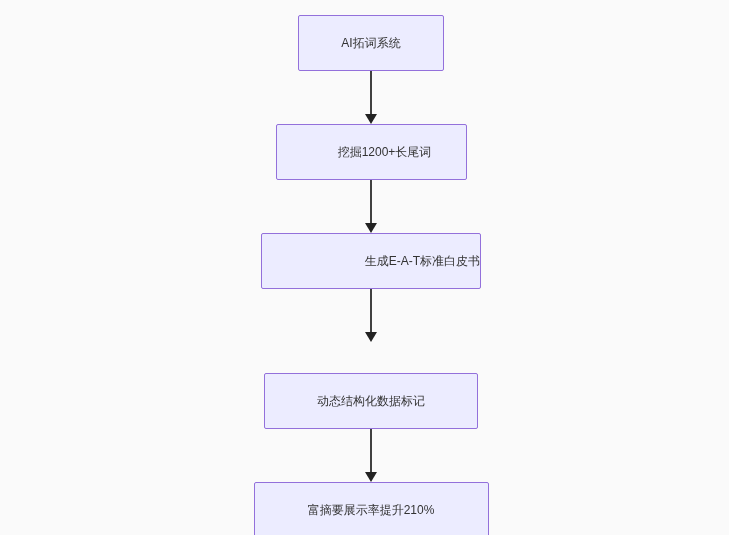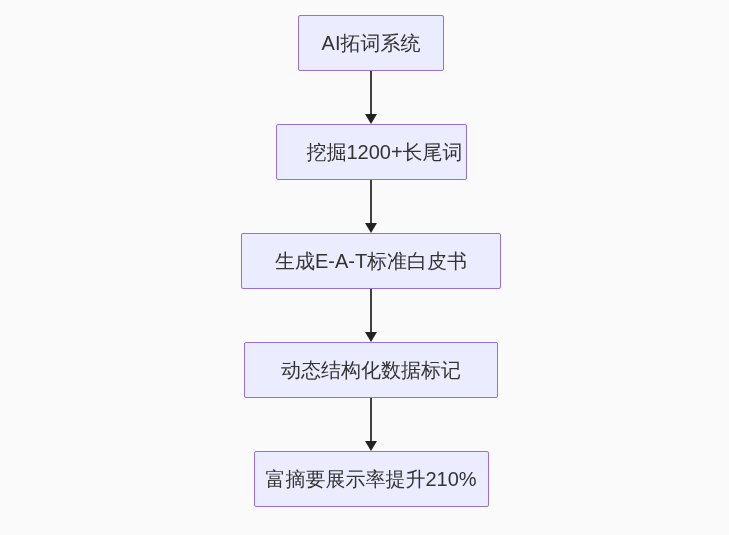--- a/index.html
+++ b/index.html
@@ -23,31 +23,31 @@
     flex-direction: column;
     align-items: center;
   }
   .node {
     box-sizing: border-box;
     height: 56px;
     background: #ECECFF;
     border: 1.4px solid #9370DB;
     border-radius: 2px;
     color: #333333;
-    font-size: 20px;
+    font-size: 12px;
     display: flex;
     align-items: center;
     justify-content: center;
     text-align: center;
     white-space: nowrap;
   }
   .node.n1 { width: 146px; }
   .node.n2 { width: 191px; padding-left: 27px; }
-  .node.n3 { width: 260px; }
-  .node.n4 { width: 254px; }
+  .node.n3 { width: 220px; justify-content: flex-end; }
+  .node.n4 { width: 214px; margin-top: 31px; }
   .node.n5 { width: 235px; }
   .connector {
     height: 53px;
     display: flex;
     flex-direction: column;
     align-items: center;
   }
   .connector .line {
     flex: 1 1 auto;
     width: 2px;

